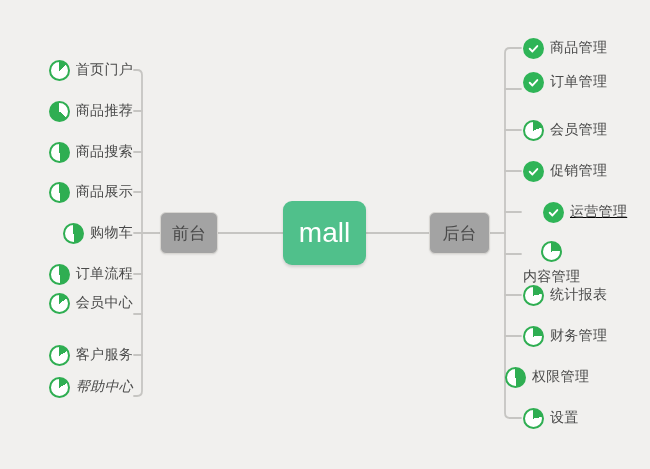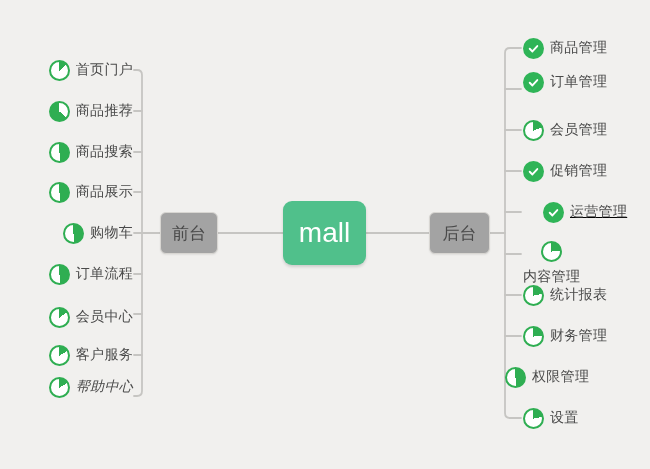--- a/index.html
+++ b/index.html
@@ -107,21 +107,21 @@
         <span class="item-label">商品展示</span>
       </div>
       <div class="item-row" style="top: 220px; right: 517px;">
         <span class="pie" style="background: conic-gradient(rgb(47, 174, 82) 0deg, rgb(47, 174, 82) 180deg, rgb(255, 255, 255) 180deg, rgb(255, 255, 255) 360deg);"></span>
         <span class="item-label">购物车</span>
       </div>
       <div class="item-row" style="top: 261px; right: 517px;">
         <span class="pie" style="background: conic-gradient(rgb(47, 174, 82) 0deg, rgb(47, 174, 82) 180deg, rgb(255, 255, 255) 180deg, rgb(255, 255, 255) 360deg);"></span>
         <span class="item-label">订单流程</span>
       </div>
-      <div class="item-row" style="top: 304px; right: 517px;">
+      <div class="item-row" style="top: 290px; right: 517px;">
         <span class="pie" style="background: conic-gradient(rgb(47, 174, 82) 0deg, rgb(47, 174, 82) 55deg, rgb(255, 255, 255) 55deg, rgb(255, 255, 255) 360deg);"></span>
         <span class="item-label">会员中心</span>
       </div>
       <div class="item-row" style="top: 342px; right: 517px;">
         <span class="pie" style="background: conic-gradient(rgb(47, 174, 82) 0deg, rgb(47, 174, 82) 60deg, rgb(255, 255, 255) 60deg, rgb(255, 255, 255) 360deg);"></span>
         <span class="item-label">客户服务</span>
       </div>
       <div class="item-row" style="top: 374px; right: 517px; font-style: italic;">
         <span class="pie" style="background: conic-gradient(rgb(47, 174, 82) 0deg, rgb(47, 174, 82) 60deg, rgb(255, 255, 255) 60deg, rgb(255, 255, 255) 360deg);"></span>
         <span class="item-label">帮助中心</span>

